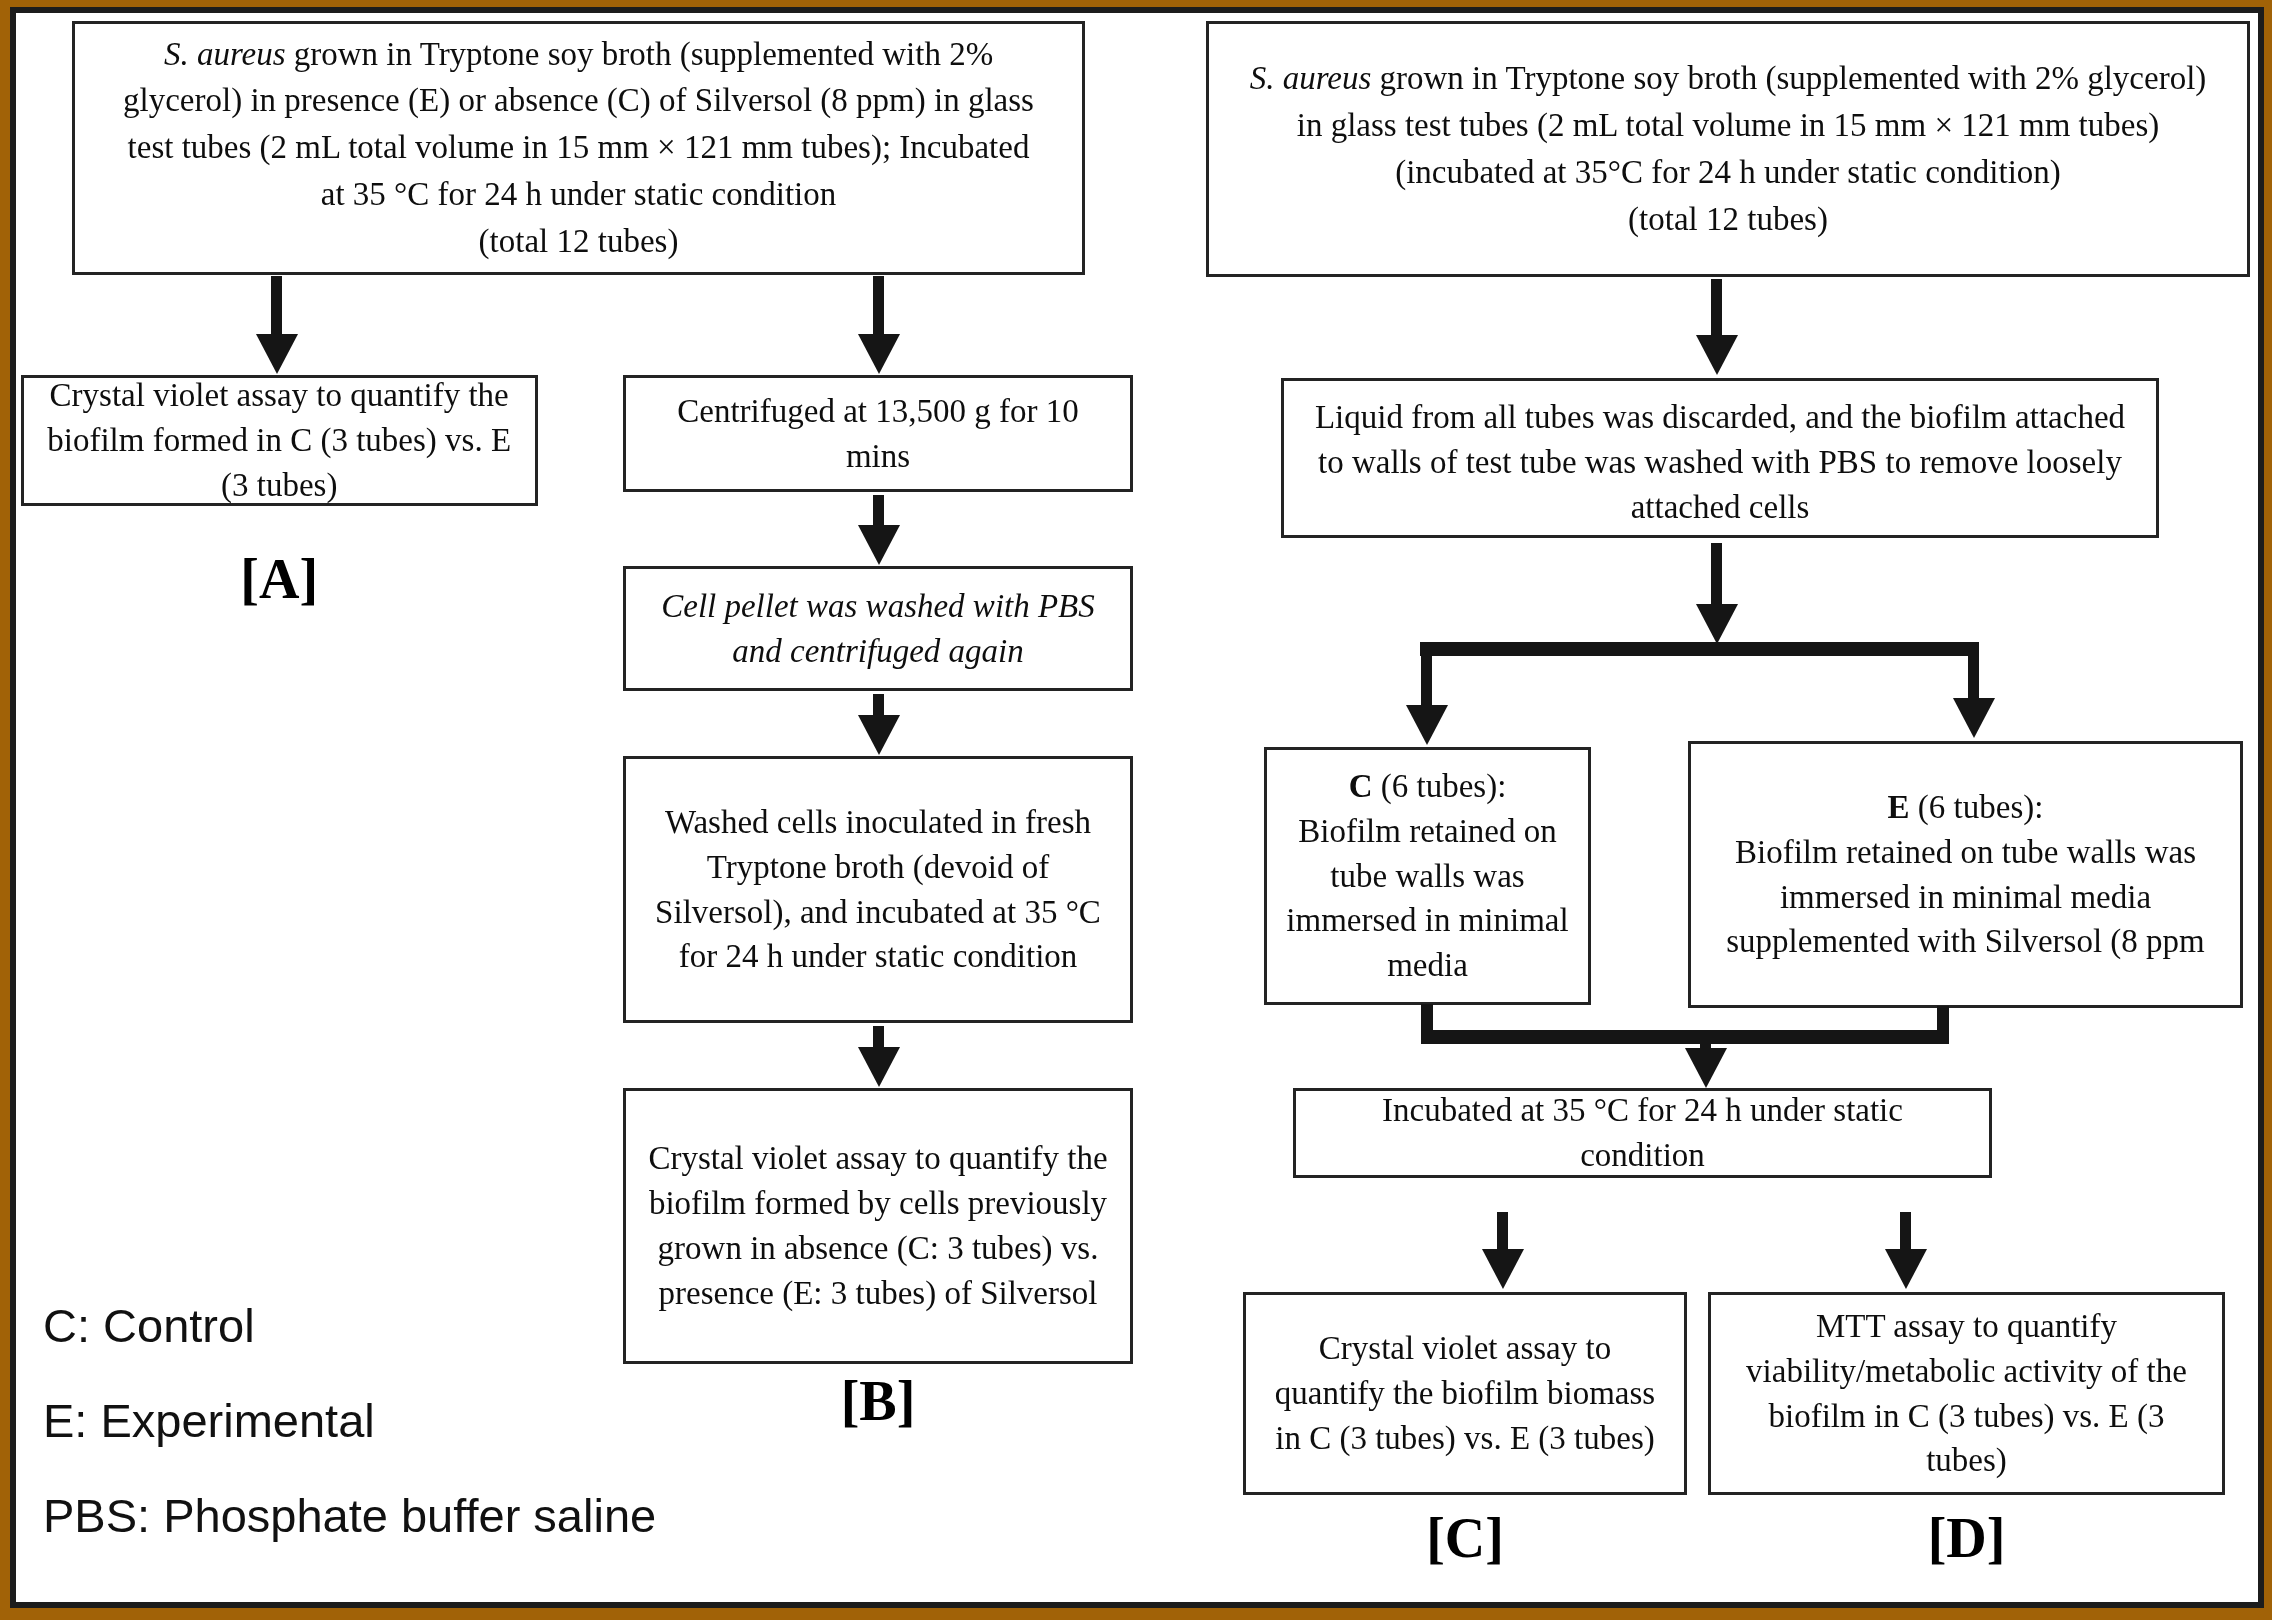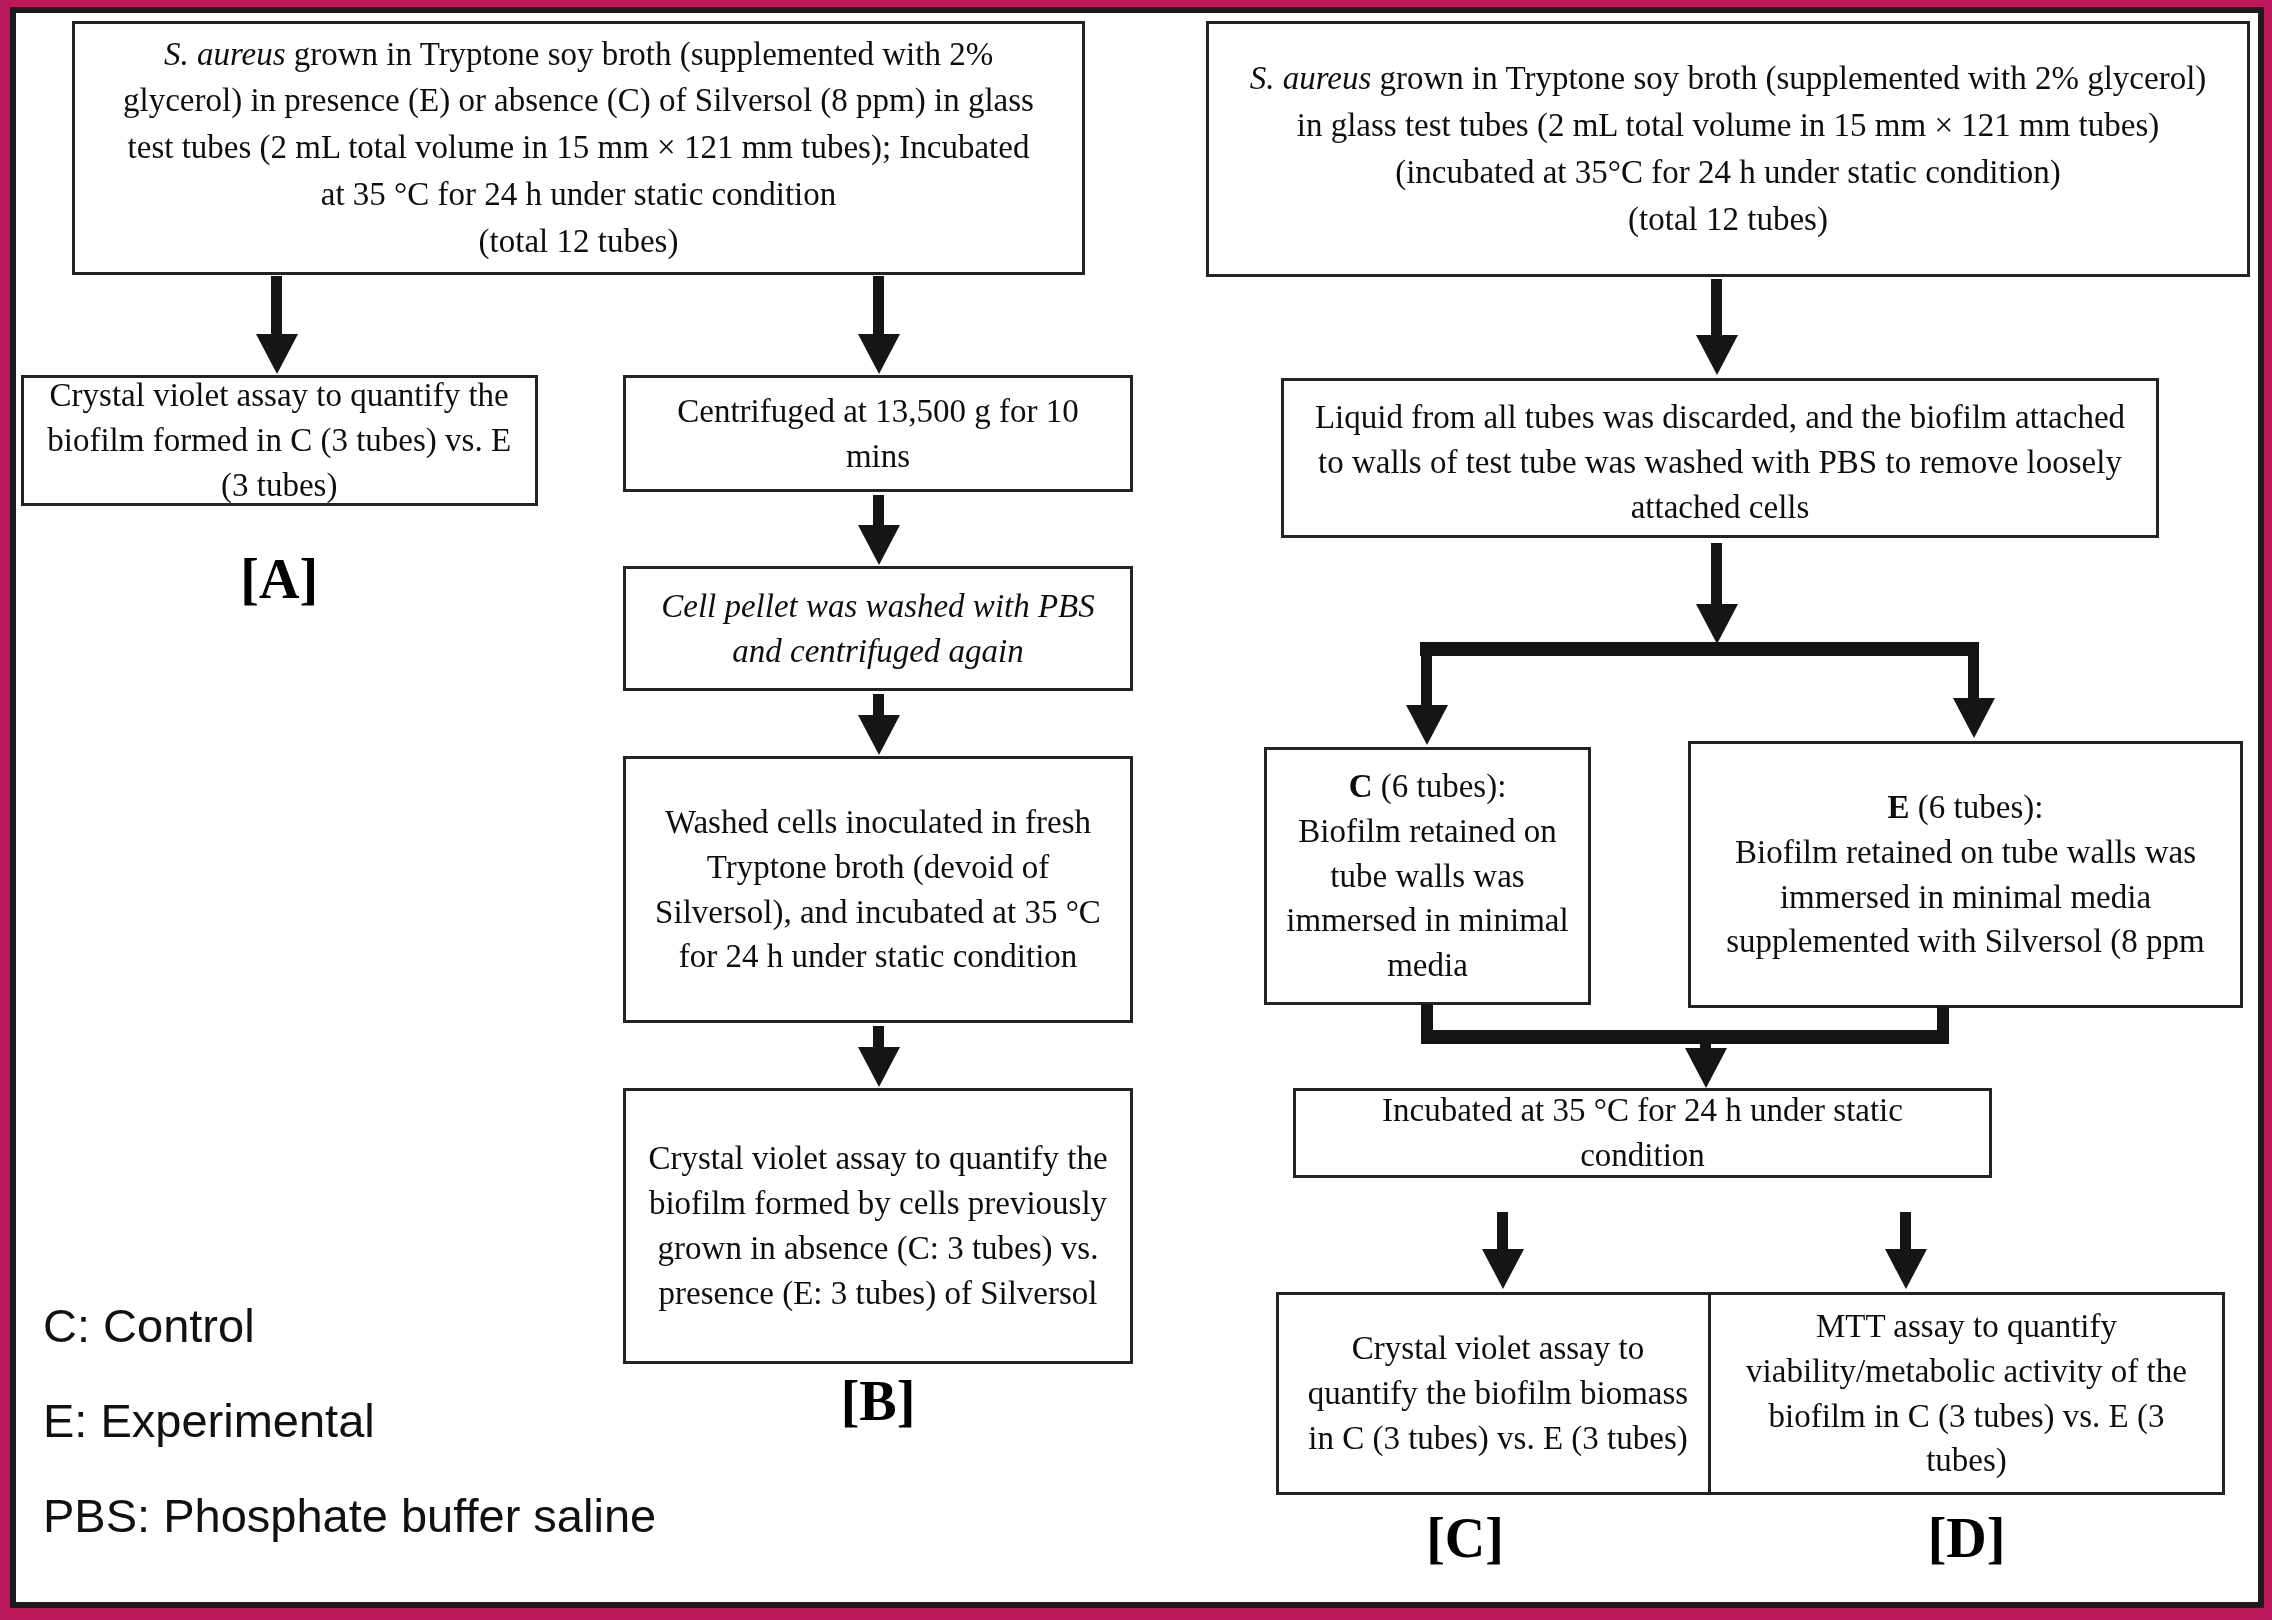--- a/index.html
+++ b/index.html
@@ -2,21 +2,21 @@
 <html style="font-size:11px"><head>
 <meta charset="utf-8">
 <style>
   * { box-sizing: border-box; margin: 0; padding: 0; }
   html, body { background: #ffffff; }
   body {
     width: 2273px; height: 1620px;
     font-family: "Liberation Serif", "DejaVu Serif", serif;
     color: #121212;
   }
-  #canvas { position: relative; width: 2273px; height: 1620px; background: #be185d; }
+  #canvas { position: relative; width: 2273px; height: 1620px; background: #a16207; }
   .frame {
     position: absolute; left: 9.6px; top: 6.9px; width: 2254px; height: 1601px;
     border: 6.2px solid #1c1c1c; background: #ffffff;
   }
   .fbox {
     position: absolute; background: #ffffff; border: 3.4px solid #232323;
     display: flex; flex-direction: column; align-items: center; justify-content: center;
     text-align: center; font-size: 33px; line-height: 1.36; color: #0e0e0e;
   }
   .fbox.toplh { line-height: 1.42; }
@@ -162,21 +162,21 @@
 
   <div class="arrow-v" style="left:1481px; top:1212px; width:43px; height:77px;">
     <div class="stem"></div>
     <div class="head"></div>
   </div>
   <div class="arrow-v" style="left:1884px; top:1212px; width:43px; height:77px;">
     <div class="stem"></div>
     <div class="head"></div>
   </div>
 
-  <div class="fbox pad-md" style="left:1276px; top:1292px; width:444px; height:203px;">
+  <div class="fbox pad-md" style="left:1243px; top:1292px; width:444px; height:203px;">
     <div data-bind="diagram.right.c_box">Crystal violet assay to quantify the biofilm biomass in C (3 tubes) vs. E (3 tubes)</div>
   </div>
   <div class="fbox pad-md" style="left:1708px; top:1292px; width:517px; height:203px;">
     <div data-bind="diagram.right.d_box">MTT assay to quantify viability/metabolic activity of the biofilm in C (3 tubes) vs. E (3 tubes)</div>
   </div>
 
   <div class="blabel" style="left:1243px; top:1506px; width:444px;" data-bind="diagram.right.c_label">[C]</div>
   <div class="blabel" style="left:1708px; top:1506px; width:517px;" data-bind="diagram.right.d_label">[D]</div>
 </div>
 

